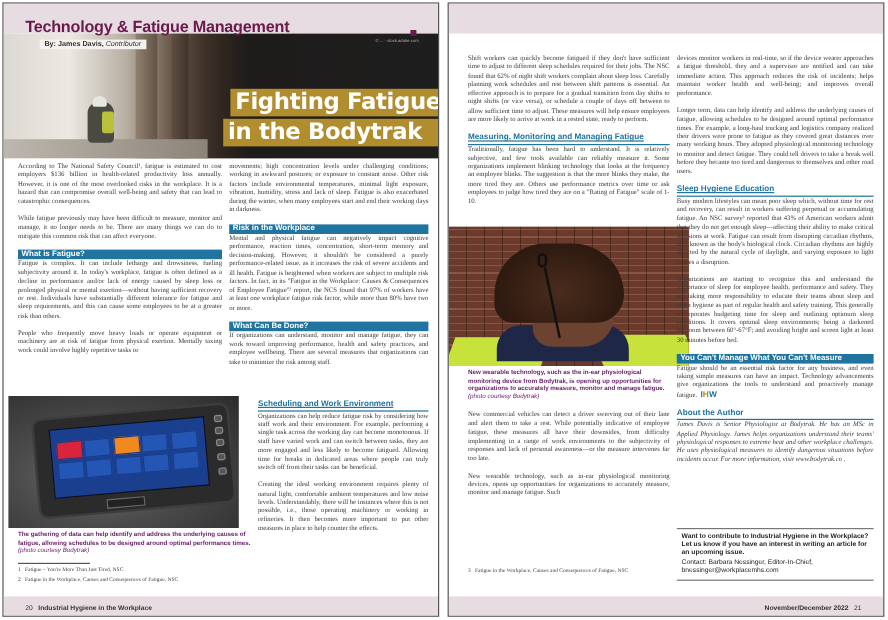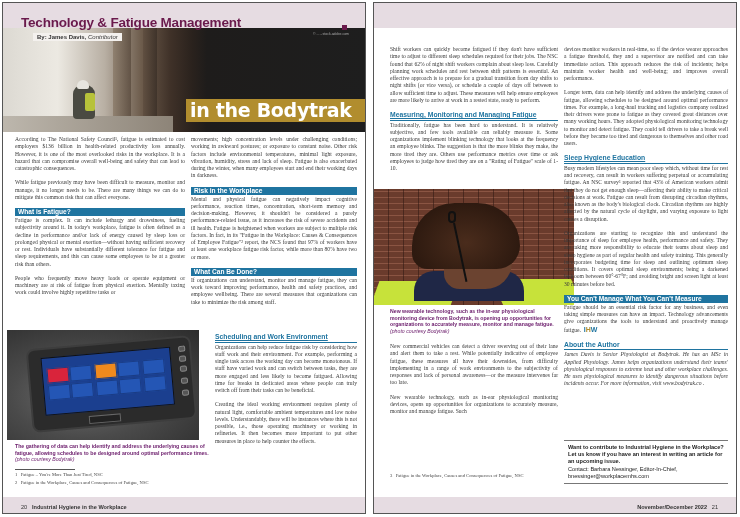--- a/index.html
+++ b/index.html
@@ -90,20 +90,21 @@
     <div class="door2"></div>
     <div class="floor"></div>
     <div class="worker"></div>
     <div class="vest"></div>
     <div class="helmet"></div>
     <div class="credit">© ... - stock.adobe.com</div>
   </div>
 
   <div class="byline"><span>By: James Davis, </span><i>Contributor</i></div>
 
+  <div class="hero-title l1">Fighting Fatigue</div>
   <div class="hero-title l2">in the Bodytrak</div>
 
   <div class="col" style="left:12px; top:133px; width:170px;">
     <p>According to The National Safety Council¹, fatigue is estimated to cost employers $136 billion in health-related productivity loss annually. However, it is one of the most overlooked risks in the workplace. It is a hazard that can compromise overall well-being and safety that can lead to catastrophic consequences.</p>
     <p>While fatigue previously may have been difficult to measure, monitor and manage, it no longer needs to be. There are many things we can do to mitigate this common risk that can affect everyone.</p>
     <div class="hdr-box">What is Fatigue?</div>
     <p>Fatigue is complex. It can include lethargy and drowsiness, fueling subjectivity around it. In today's workplace, fatigue is often defined as a decline in performance and/or lack of energy caused by sleep loss or prolonged physical or mental exertion—without having sufficient recovery or rest. Individuals have substantially different tolerance for fatigue and sleep requirements, and this can cause some employees to be at a greater risk than others.</p>
     <p class="tight">People who frequently move heavy loads or operate equipment or machinery are at risk of fatigue from physical exertion. Mentally taxing work could involve highly repetitive tasks or</p>
   </div>
 

